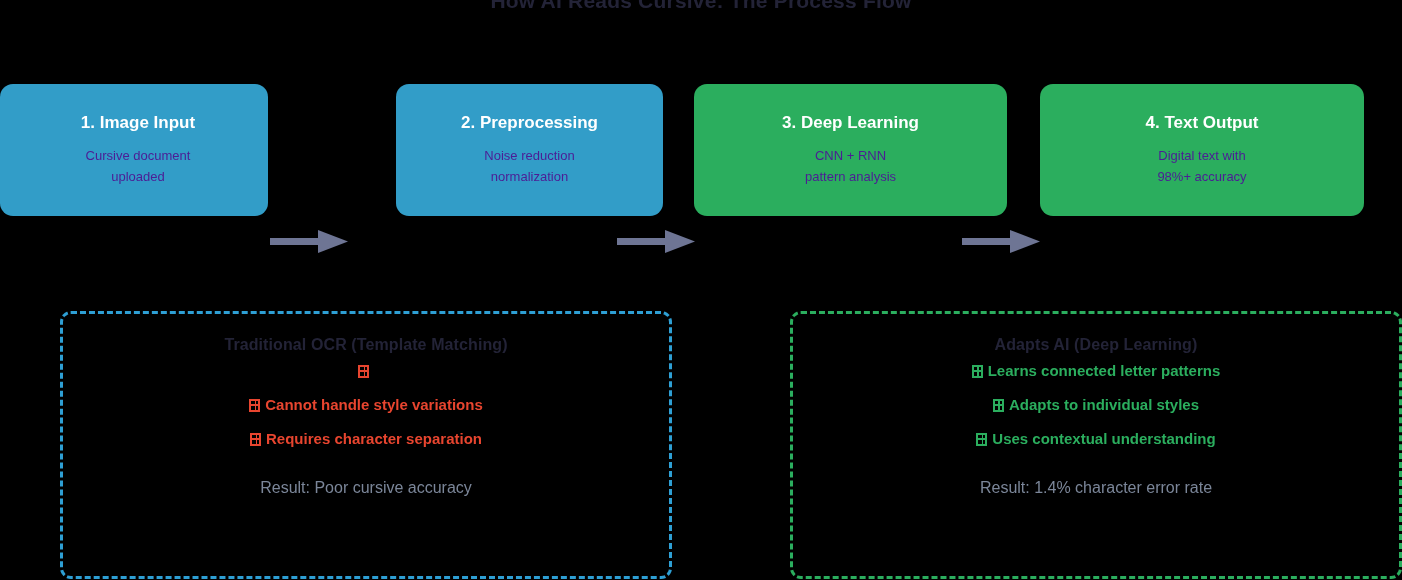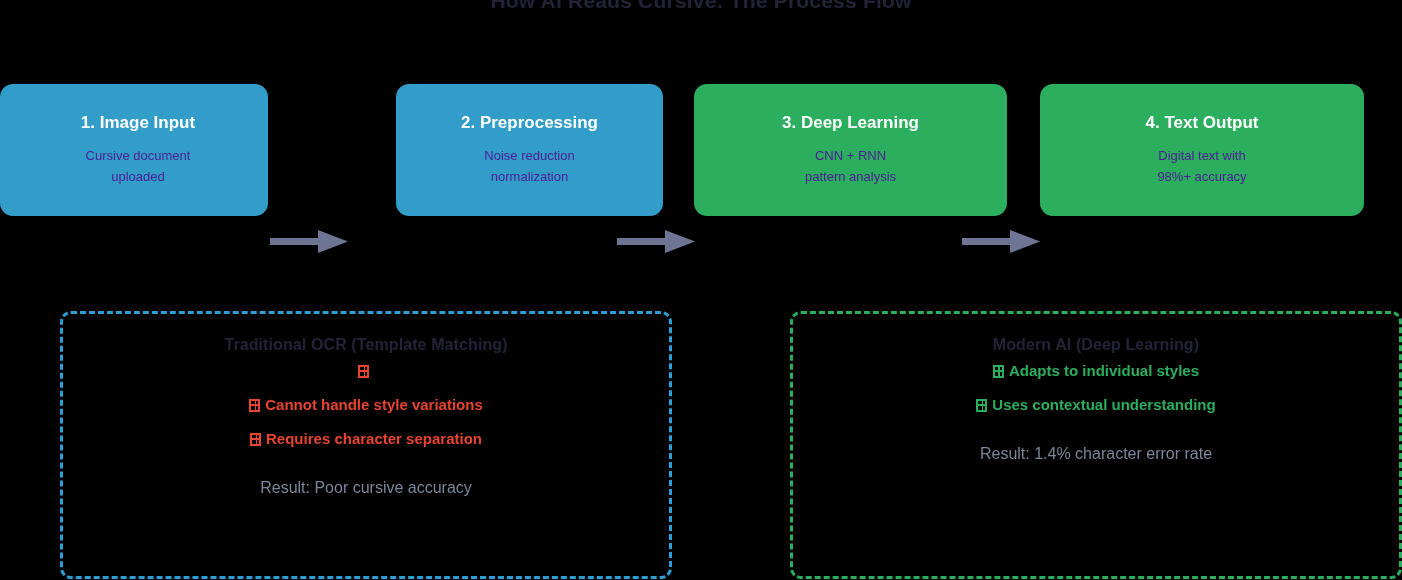--- a/index.html
+++ b/index.html
@@ -222,22 +222,25 @@
         <span class="bullet-glyph"></span><span>Cannot handle style variations</span>
       </li>
       <li class="compare-item">
         <span class="bullet-glyph"></span><span>Requires character separation</span>
       </li>
     </ul>
     <div class="compare-result">Result: Poor cursive accuracy</div>
   </div>
 
   <div class="compare-panel modern">
-    <div class="compare-heading">Modern AI (Deep Learning)</div>
+    <div class="compare-heading">Adapts AI (Deep Learning)</div>
     <ul class="compare-list">
+      <li class="compare-item">
+        <span class="bullet-glyph"></span><span>Learns connected letter patterns</span>
+      </li>
       <li class="compare-item">
         <span class="bullet-glyph"></span><span>Adapts to individual styles</span>
       </li>
       <li class="compare-item">
         <span class="bullet-glyph"></span><span>Uses contextual understanding</span>
       </li>
     </ul>
     <div class="compare-result">Result: 1.4% character error rate</div>
   </div>
 

